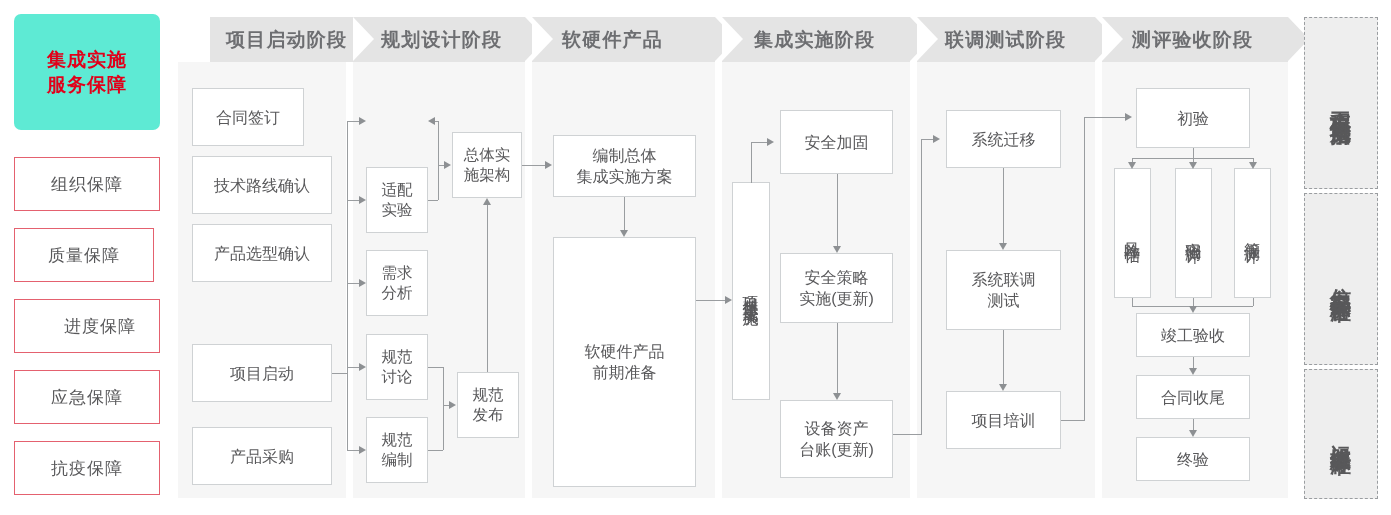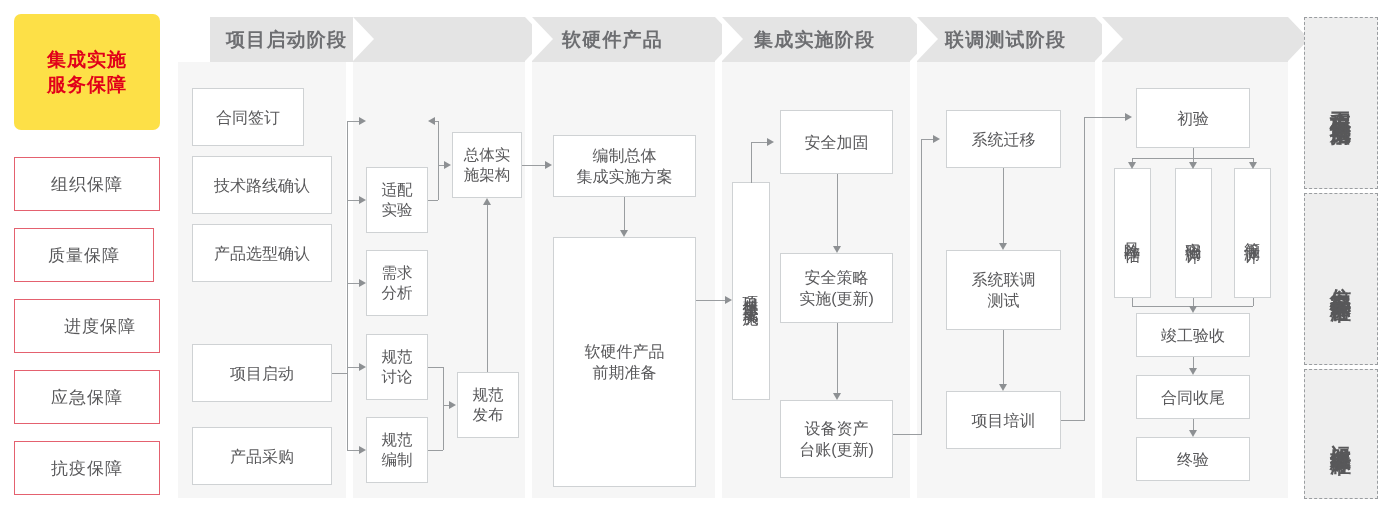--- a/index.html
+++ b/index.html
@@ -13,21 +13,21 @@
     width:1391px;
     height:515px;
     background:#ffffff;
     overflow:hidden;
   }
   
   .abs{position:absolute;box-sizing:border-box;}
 
   
   .gtitle{
-    background:#fde047;
+    background:#5eead4;
     border-radius:7px;
     color:#e1001a;
     font-weight:bold;
     font-size:19px;
     line-height:25px;
     display:flex;
     align-items:center;
     justify-content:center;
     text-align:center;
     letter-spacing:1px;
@@ -159,20 +159,21 @@
   <div class="abs" style="left:178px;top:17px;width:168px;height:45px;">
     <div class="phasehdr" style="width:100%;height:100%;position:relative;margin-left:32px;">
       <span>项目启动阶段</span>
       <i class="chev-r"></i>
     </div>
   </div>
 
   <div class="abs" style="left:353px;top:17px;width:172px;height:45px;">
     <div class="phasehdr" style="width:100%;height:100%;position:relative;">
       <i class="chev-l"></i>
+      <span style="margin-left:12px;">规划设计阶段</span>
       <i class="chev-r"></i>
     </div>
   </div>
 
   <div class="abs" style="left:532px;top:17px;width:183px;height:45px;">
     <div class="phasehdr" style="width:100%;height:100%;position:relative;">
       <i class="chev-l"></i>
       <span style="margin-left:14px;">软硬件产品</span>
       <i class="chev-r"></i>
     </div>
@@ -190,20 +191,21 @@
     <div class="phasehdr" style="width:100%;height:100%;position:relative;">
       <i class="chev-l"></i>
       <span style="margin-left:12px;">联调测试阶段</span>
       <i class="chev-r"></i>
     </div>
   </div>
 
   <div class="abs" style="left:1102px;top:17px;width:186px;height:45px;">
     <div class="phasehdr" style="width:100%;height:100%;position:relative;">
       <i class="chev-l"></i>
+      <span style="margin-left:14px;">测评验收阶段</span>
       <i class="chev-r"></i>
     </div>
   </div>
 
   <div class="abs node" style="left:192px;top:88px;width:112px;height:58px;">合同签订</div>
   <div class="abs node" style="left:192px;top:156px;width:140px;height:58px;">技术路线确认</div>
   <div class="abs node" style="left:192px;top:224px;width:140px;height:58px;">产品选型确认</div>
   <div class="abs node" style="left:192px;top:344px;width:140px;height:58px;">项目启动</div>
   <div class="abs node" style="left:192px;top:427px;width:140px;height:58px;">产品采购</div>
 

